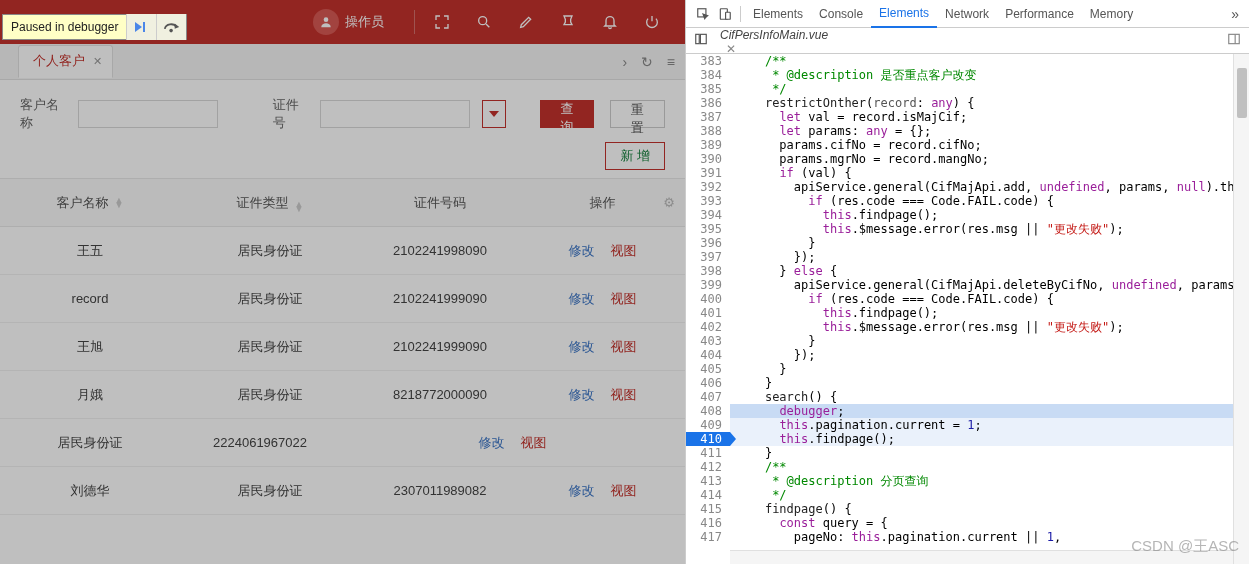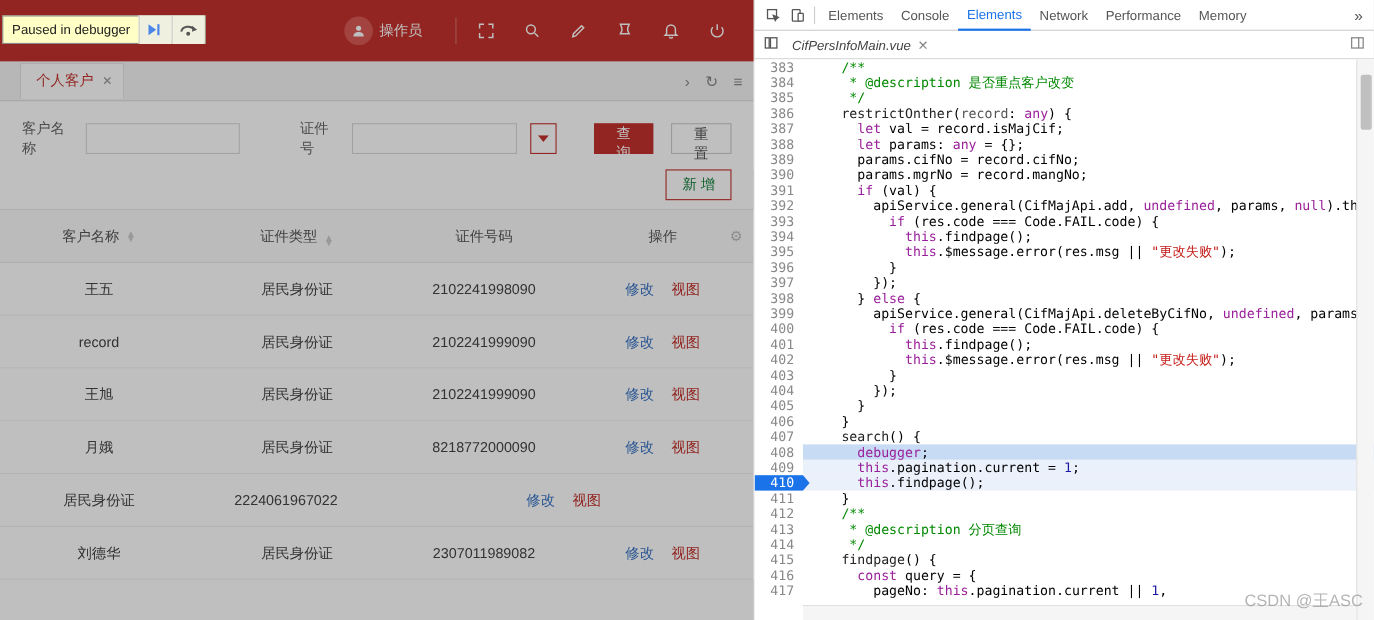--- a/index.html
+++ b/index.html
@@ -10,21 +10,21 @@
   .app-overlay { position: absolute; inset: 0; background: rgba(0,0,0,0.25); z-index: 5; pointer-events: none; }
   .app-content { position: relative; width: 100%; height: 100%; }
   
   
   .paused-bar { position: absolute; top: 14px; left: 2px; z-index: 10; display: flex; align-items: center; background: #ffffc6; border: 1px solid #888; height: 26px; }
   .paused-text { padding: 0 8px; font-size: 12px; color: #222; }
   .paused-btn { width: 30px; height: 26px; display: flex; align-items: center; justify-content: center; border-left: 1px solid #ccc; background: #f0f0e0; cursor: pointer; }
   .paused-btn svg { width: 18px; height: 14px; }
   
   
-  .red-header { background: #c3322c; height: 56px; display: flex; align-items: center; padding: 0 12px; color: #fff; }
+  .red-header { background: #c3322c; height: 44px; display: flex; align-items: center; padding: 0 12px; color: #fff; }
   .header-spacer { flex: 1; }
   .header-icon { width: 30px; height: 30px; margin: 0 6px; display: flex; align-items: center; justify-content: center; cursor: pointer; }
   .avatar-circ { width: 26px; height: 26px; border-radius: 50%; background: #d95a55; display: flex; align-items: center; justify-content: center; }
   .operator-label { margin-left: 6px; margin-right: 24px; font-size: 13px; }
   .hdr-sep { width:1px; height:24px; background:rgba(255,255,255,0.3); margin:0 6px; }
   
   
   .tab-strip { background: #f5f5f5; height: 36px; display: flex; align-items: center; border-bottom: 1px solid #e0e0e0; padding-left: 18px; position: relative;}
   .tab-active { background: #fff; border: 1px solid #e0e0e0; border-bottom-color: #fff; padding: 6px 10px 7px 14px; color: #c3322c; font-size: 13px; display: flex; align-items: center; border-radius: 3px 3px 0 0;}
   .tab-close { margin-left: 8px; color: #999; cursor: pointer; font-size: 11px; }
@@ -58,21 +58,21 @@
   
   
   .dev-pane { flex: 1; height: 100%; border-left: 1px solid #ccc; display: flex; flex-direction: column; font-family: "Segoe UI", Arial; }
   .dev-tabs { height: 28px; display: flex; align-items: center; border-bottom: 1px solid #ccc; padding: 0 6px; font-size: 12px; color: #555; }
   .dev-tab { padding: 0 8px; cursor: pointer; height: 28px; display: flex; align-items: center; }
   .dev-tab.act { color: #1a73e8; border-bottom: 2px solid #1a73e8; }
   .dev-ic { width: 22px; display: flex; justify-content: center; color: #555; cursor: pointer; }
   .dev-mr { margin-left: auto; font-size: 14px; color:#555; cursor:pointer; padding:0 4px;}
   
   .file-tabs { height: 26px; display: flex; align-items: center; border-bottom: 1px solid #ccc; padding: 0 4px; font-size: 12px; }
-  .file-tab { display: flex; align-items: center; padding: 0 8px; color: #444; cursor: pointer; height:26px;}
+  .file-tab { display: flex; align-items: flex-start; padding: 0 8px; color: #444; cursor: pointer; height:26px;flex-direction:column;}
   .file-tab .fi { font-style: italic; }
   .file-close { margin-left: 6px; color: #888; cursor: pointer; }
   .file-ic { width: 22px; color:#555; cursor:pointer; text-align:center;}
   .file-right { margin-left: auto; color: #888; cursor: pointer; padding:0 4px;}
   
   .code-area { flex: 1; display: flex; overflow: hidden; font-family: Consolas, monospace; font-size: 12px; position:relative; background:#fff;}
   .gutter { width: 44px; text-align: right; color: #888; padding-right: 8px; background: #fff; line-height: 14px; user-select: none; flex-shrink:0;}
   .gutter div { height: 14px; }
   .ln-active { background: #1a73e8; color: #fff; padding-right:8px; margin-right:-8px; position:relative;}
   .ln-active::after{ content:""; position:absolute; right:-6px; top:0; border-top:7px solid transparent; border-bottom:7px solid transparent; border-left:6px solid #1a73e8;}

